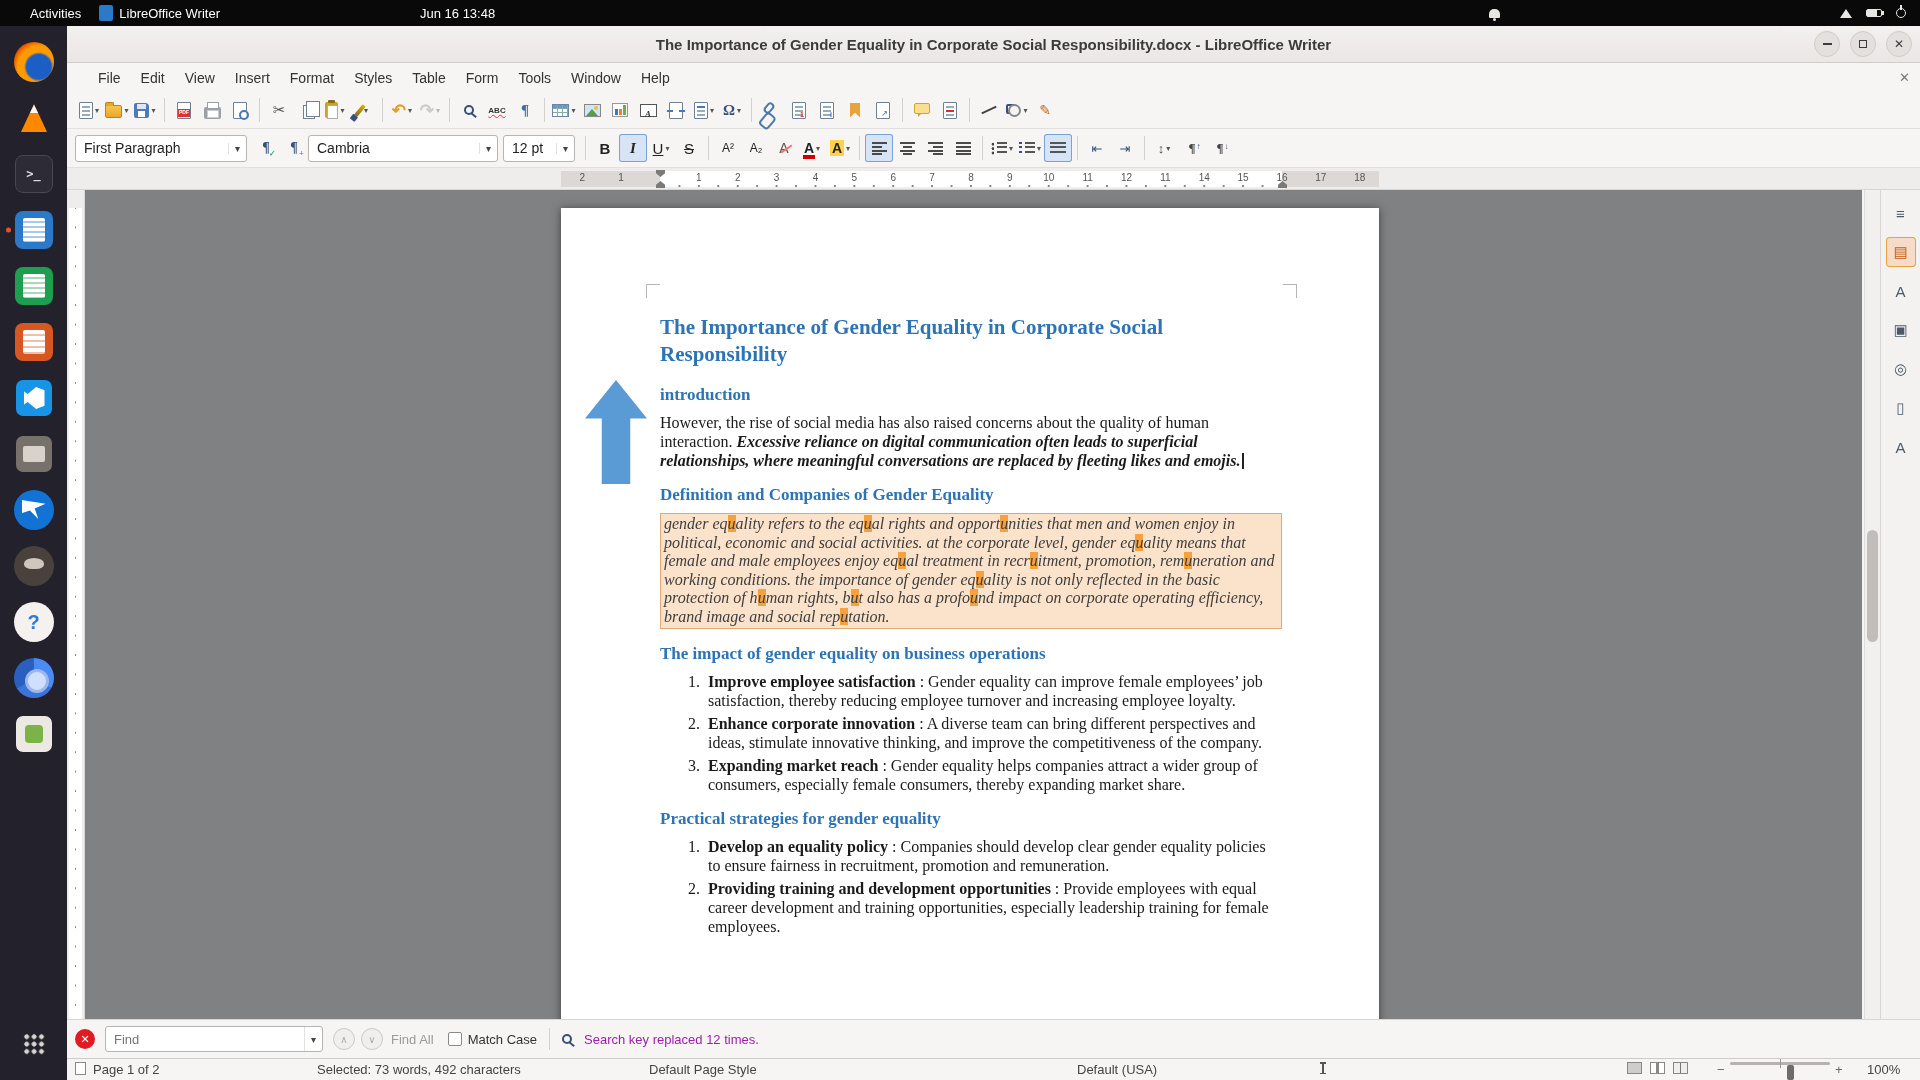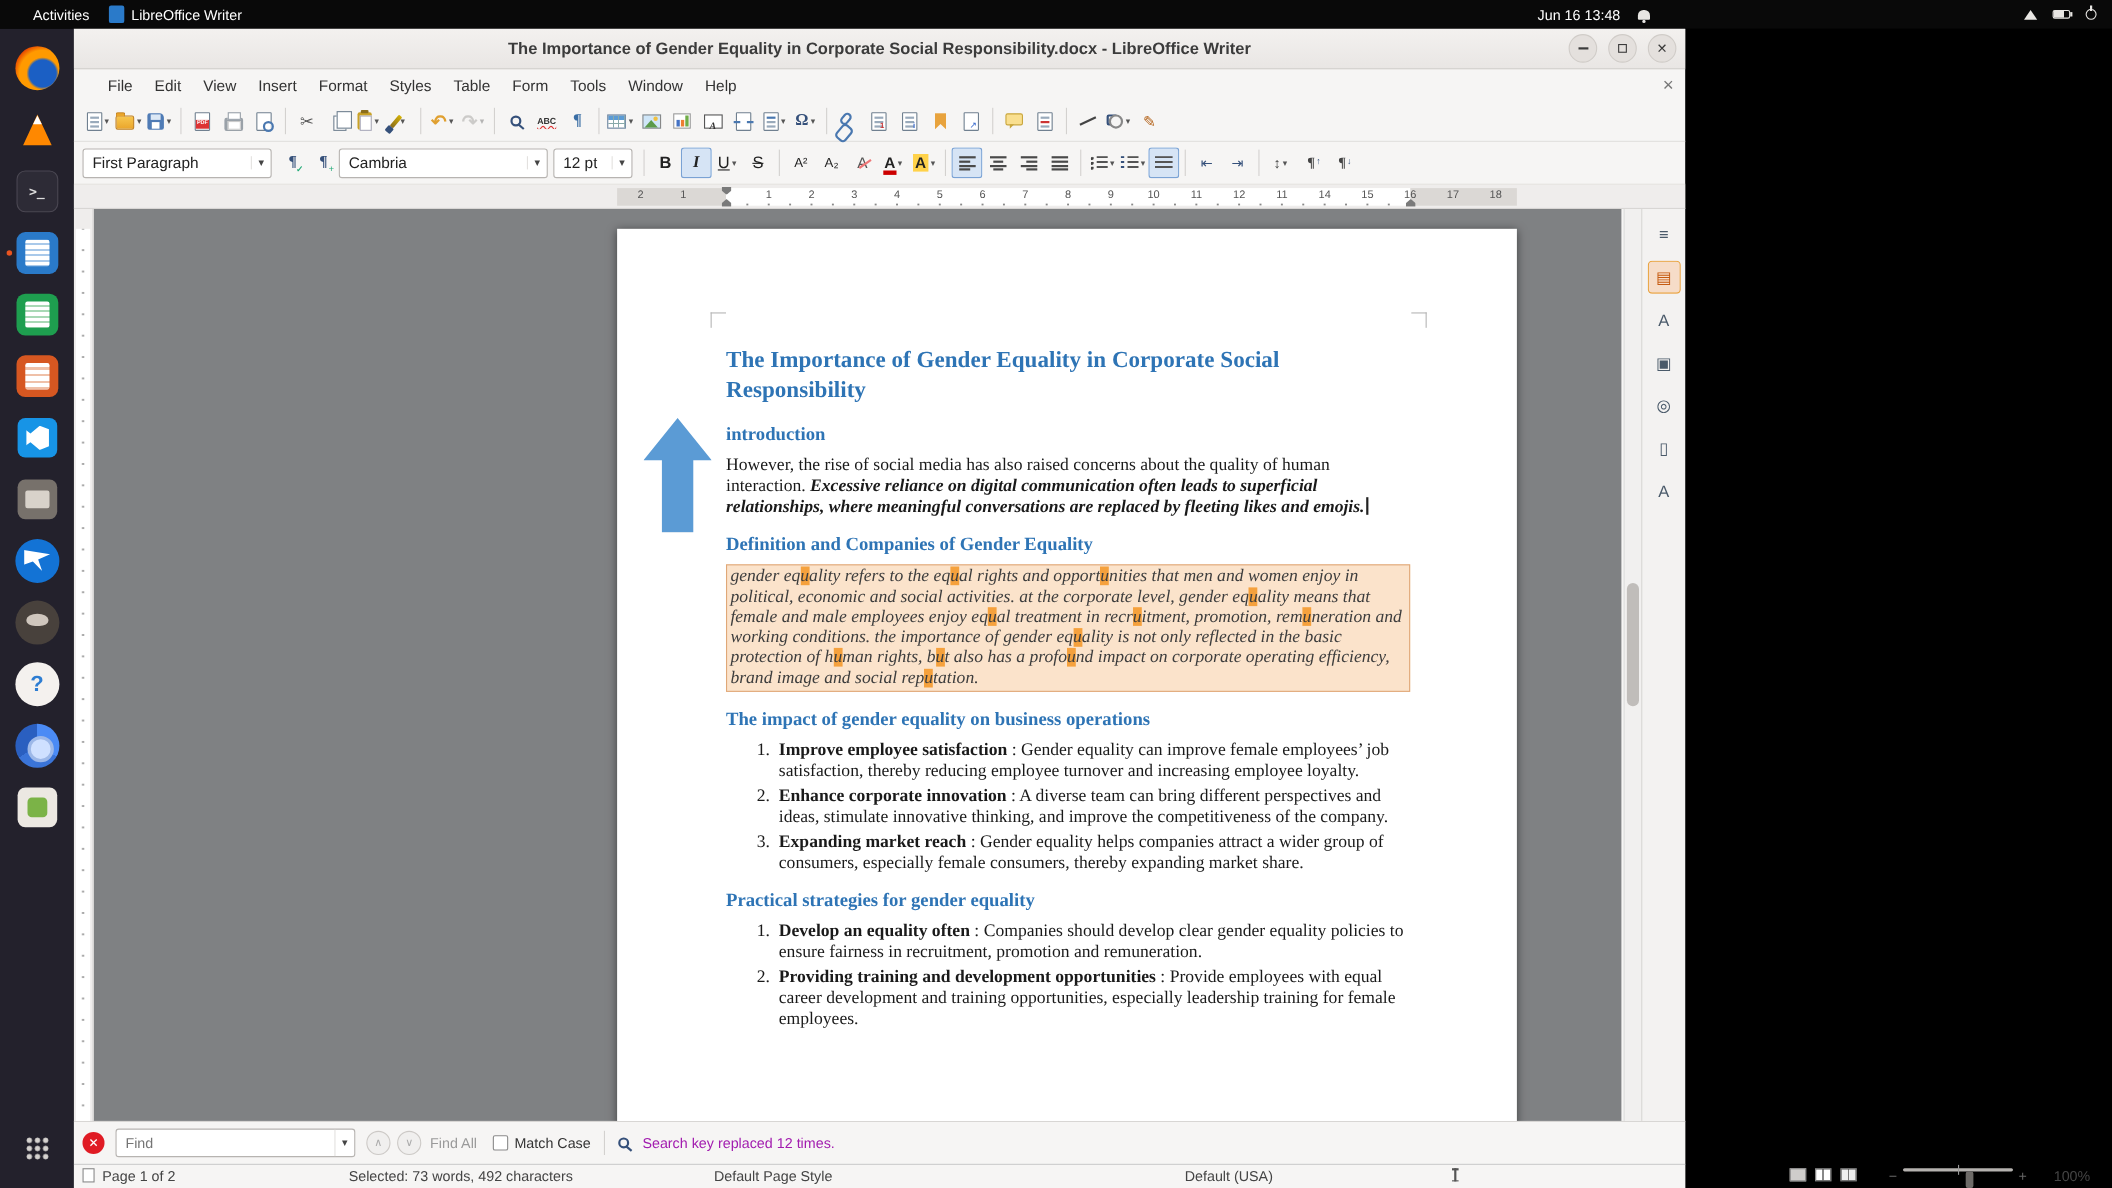--- a/index.html
+++ b/index.html
@@ -4,21 +4,21 @@
 <style>
 *{box-sizing:border-box;margin:0;padding:0}
 html,body{width:1920px;height:1080px;overflow:hidden;font-family:"Liberation Sans",sans-serif}
 body{background:#000;position:relative}
 
 
 #topbar{position:absolute;left:0;top:0;width:1920px;height:26px;background:#090909;color:#fff;display:flex;align-items:center;font-size:13px;z-index:30}
 #topbar .tb-left{display:flex;align-items:center;gap:18px;padding-left:30px;width:420px}
 #tb-appicon{width:14px;height:16px;background:#2a7ac9;border-radius:2px;display:inline-block;margin-right:6px}
 .tb-app{display:flex;align-items:center}
-#tb-center{flex:1;display:flex;align-items:center;justify-content:flex-end;gap:16px}
+#tb-center{flex:1;display:flex;align-items:center;justify-content:space-between;gap:16px}
 .bell{width:11px;height:9px;background:#e8e6e3;border-radius:5px 5px 1px 1px;position:relative;display:inline-block}
 .bell::after{content:"";position:absolute;left:4px;bottom:-3px;width:3px;height:3px;border-radius:50%;background:#e8e6e3}
 #tb-right{width:420px;display:flex;justify-content:flex-end;align-items:center;gap:14px;padding-right:14px}
 .tb-net{width:0;height:0;border-left:6px solid transparent;border-right:6px solid transparent;border-bottom:9px solid #e8e6e3}
 .tb-batt{width:16px;height:8px;border:1px solid #e8e6e3;border-radius:2px;position:relative;background:linear-gradient(90deg,#e8e6e3 0 70%,transparent 70%)}
 .tb-batt::after{content:"";position:absolute;right:-3px;top:1px;width:2px;height:4px;background:#e8e6e3}
 .tb-power{width:10px;height:10px;border:1.5px solid #e8e6e3;border-radius:50%;position:relative}
 .tb-power::after{content:"";position:absolute;left:3px;top:-4px;width:1.5px;height:5px;background:#090909;box-shadow:inset 0 0 0 2px #e8e6e3}
 
 
@@ -46,21 +46,21 @@
 .dk-gimp::after{content:"";position:absolute;left:10px;top:12px;width:20px;height:11px;background:#cfc6bd;border-radius:50% 50% 40% 40%}
 .dk-help{width:40px;height:40px;border-radius:50%;background:#f4f1ee;color:#2d7dd2;font:bold 20px/40px "Liberation Sans",sans-serif;text-align:center}
 .dk-chromium{width:40px;height:40px;border-radius:50%;background:conic-gradient(#4b8bf5 0 33%,#3a74d8 33% 66%,#2a5fc0 66%)}
 .dk-chromium::after{content:"";position:absolute;left:11px;top:11px;width:18px;height:18px;border-radius:50%;background:#cfe0ff;border:3px solid #9db8e8}
 .dk-software{width:36px;height:36px;border-radius:7px;background:#ece8e2}
 .dk-software::after{content:"";position:absolute;left:9px;top:9px;width:18px;height:18px;background:#7bb347;border-radius:4px}
 #show-apps{position:absolute;bottom:8px;left:0;width:67px;display:flex;justify-content:center}
 .dk-show{width:22px;height:22px;background:radial-gradient(circle,#d5d2cf 2.2px,transparent 2.7px) 0 0/7.4px 7.4px}
 
 
-#window{position:absolute;left:67px;top:26px;width:1465px;height:1054px;background:#f6f5f4;display:flex;flex-direction:column;z-index:10}
+#window{position:absolute;left:67px;top:26px;width:1853px;height:1054px;background:#f6f5f4;display:flex;flex-direction:column;z-index:10}
 #titlebar{height:37px;background:linear-gradient(#f3f1ef,#e9e6e4);border-bottom:1px solid #cfccc9;display:flex;align-items:center;position:relative;flex:none}
 #titlebar .title{position:absolute;left:0;right:0;text-align:center;font-size:15px;font-weight:bold;color:#3b3b3b}
 #winbtns{position:absolute;right:8px;display:flex;gap:10px}
 .wbtn{width:26px;height:26px;border-radius:50%;background:#e4e0dd;border:1px solid #d0ccc8;color:#3b3b3b;font-size:12px;display:flex;align-items:center;justify-content:center}
 .wbtn .sq{width:8px;height:8px;border:1.5px solid #3b3b3b;display:block}
 .wbtn .mn{width:9px;height:1.5px;background:#3b3b3b;display:block}
 
 #menubar{height:29px;display:flex;align-items:center;padding:0 21px;font-size:14px;color:#333;flex:none;position:relative}
 .mi{padding:4px 10px;border-radius:3px}
 #menu-close{position:absolute;right:10px;color:#777;font-size:13px}
@@ -585,21 +585,21 @@
           <div class="dh">Definition and Companies of Gender Equality</div>
           <p id="hlpara"><span>gender eq</span><span class="hl">u</span><span>ality refers to the eq</span><span class="hl">u</span><span>al rights and opport</span><span class="hl">u</span><span>nities that men and women enjoy in political, economic and social activities. at the corporate level, gender eq</span><span class="hl">u</span><span>ality means that female and male employees enjoy eq</span><span class="hl">u</span><span>al treatment in recr</span><span class="hl">u</span><span>itment, promotion, rem</span><span class="hl">u</span><span>neration and working conditions. the importance of gender eq</span><span class="hl">u</span><span>ality is not only reflected in the basic protection of h</span><span class="hl">u</span><span>man rights, b</span><span class="hl">u</span><span>t also has a profo</span><span class="hl">u</span><span>nd impact on corporate operating efficiency, brand image and social rep</span><span class="hl">u</span><span>tation.</span></p>
           <div class="dh">The impact of gender equality on business operations</div>
           <ol id="impact" class="doclist">
               <li><span class="num">1.</span><b>Improve employee satisfaction</b><span> : Gender equality can improve female employees’ job satisfaction, thereby reducing employee turnover and increasing employee loyalty.</span></li>
               <li><span class="num">2.</span><b>Enhance corporate innovation</b><span> : A diverse team can bring different perspectives and ideas, stimulate innovative thinking, and improve the competitiveness of the company.</span></li>
               <li><span class="num">3.</span><b>Expanding market reach</b><span> : Gender equality helps companies attract a wider group of consumers, especially female consumers, thereby expanding market share.</span></li>
             </ol>
           <div class="dh">Practical strategies for gender equality</div>
           <ol id="strategies" class="doclist">
-              <li><span class="num">1.</span><b>Develop an equality often</b><span> : Companies should develop clear gender equality policies to ensure fairness in recruitment, promotion and remuneration.</span></li>
+              <li><span class="num">1.</span><b>Develop an equality policy</b><span> : Companies should develop clear gender equality policies to ensure fairness in recruitment, promotion and remuneration.</span></li>
               <li><span class="num">2.</span><b>Providing training and development opportunities</b><span> : Provide employees with equal career development and training opportunities, especially leadership training for female employees.</span></li>
             </ol>
         </div>
       </div>
     </div>
     <div id="scrollbar">
       <div id="scroll-thumb"></div>
     </div>
     <div id="sidebar">
         <div class="sbi">≡</div>

